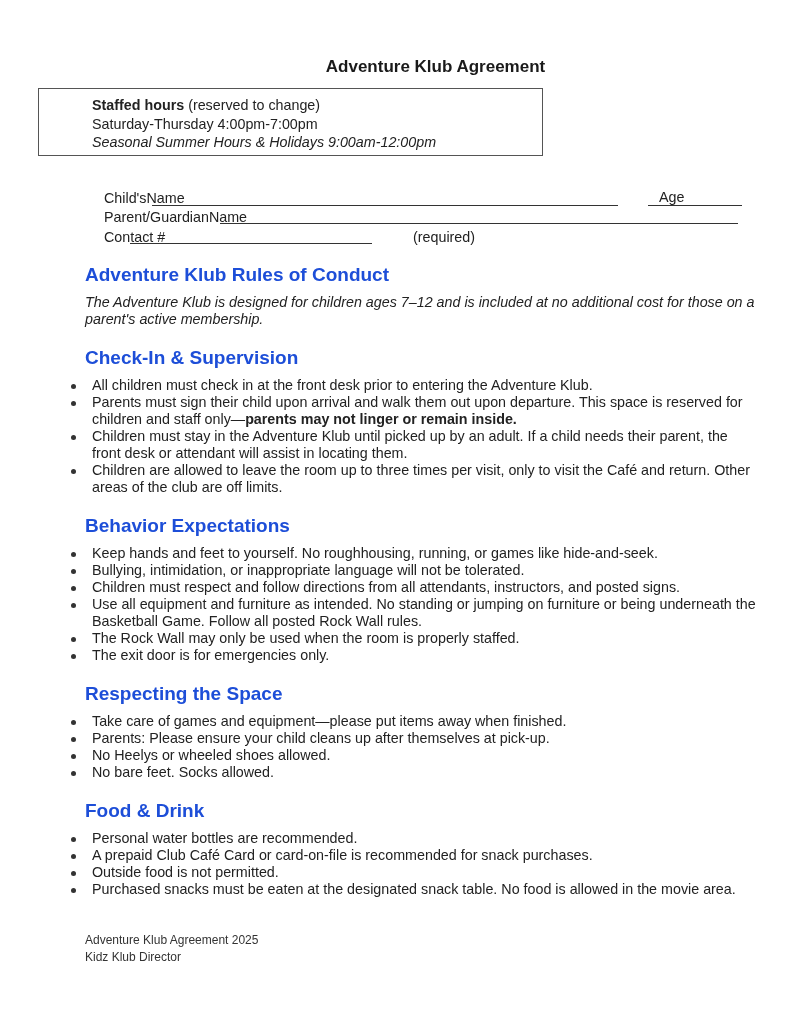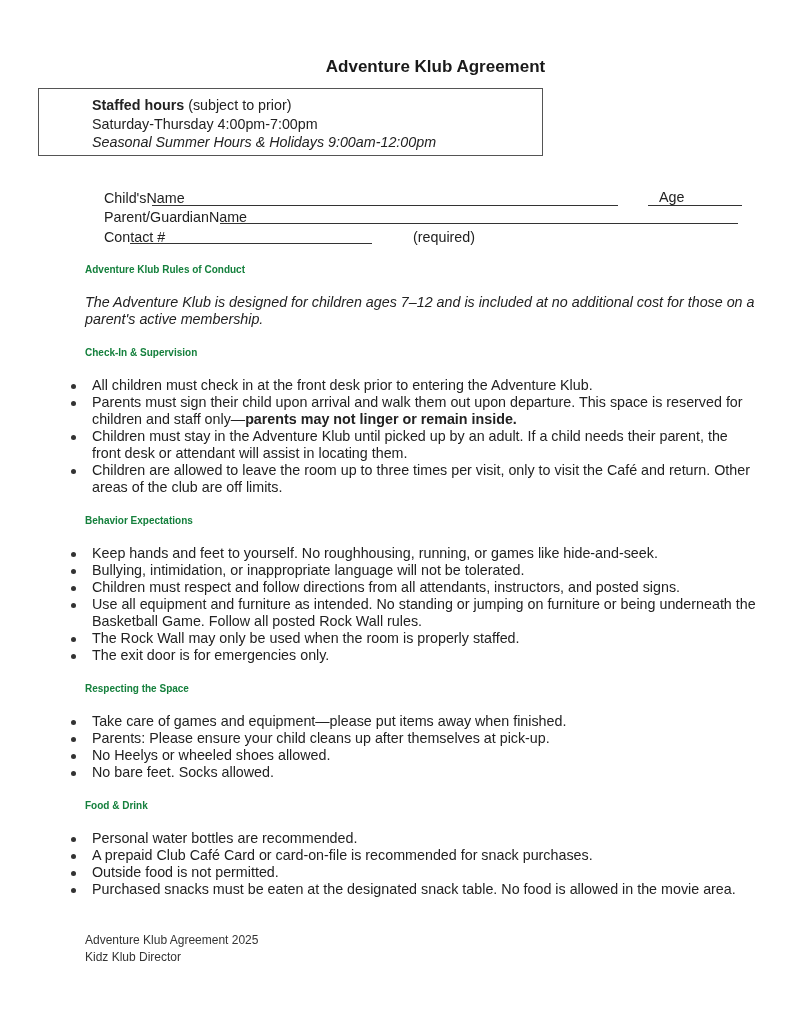--- a/index.html
+++ b/index.html
@@ -16,40 +16,40 @@
     position: absolute; left: 38px; top: 88px; width: 505px; height: 68px;
     border: 1.5px solid #555; box-sizing: border-box;
   }
   .hours-line { font-size: 14.3px; left: 52px; color: #222; }
   .hours-line b { font-weight: bold; }
   .hours-line.italic { font-style: italic; }
 
   .field-label { font-size: 14.3px; color: #222; }
   .field-line { position: absolute; border-bottom: 1.3px solid #333; height: 0; }
 
-  .section-head { left: 45px; font-size: 10px; font-weight: bold; color: #15803d; }
+  .section-head { left: 45px; font-size: 19px; font-weight: bold; color: #1d4ed8; }
   .para { left: 45px; font-size: 14.3px; color: #222; line-height: 17px; width: 710px; white-space: normal; font-style: italic; }
 
   .bullets { position: absolute; left: 66px; width: 690px; margin: 0; padding: 0; list-style: none; }
   .bullets li {
     position: relative; padding-left: 26px; font-size: 14.3px; line-height: 17px; color: #222;
   }
   .bullets li .dot {
     position: absolute; left: 5px; top: 7px; width: 5px; height: 5px; border-radius: 50%; background: #333;
   }
   .bullets li b { font-weight: bold; }
   .footer { left: 45px; font-size: 12px; color: #333; line-height: 17px; text-align: right; }
 </style>
 </head>
 <body>
 
 <div class="abs title">Adventure Klub Agreement</div>
 
 <div class="hours-box"></div>
-<div class="abs hours-line" style="top:97px;"><b>Staffed hours</b><span> (subject to prior)</span></div>
+<div class="abs hours-line" style="top:97px;"><b>Staffed hours</b><span> (reserved to change)</span></div>
 <div class="abs hours-line" style="top:116px;">Saturday-Thursday 4:00pm-7:00pm</div>
 <div class="abs hours-line italic" style="top:134px;">Seasonal Summer Hours &amp; Holidays 9:00am-12:00pm</div>
 
 <div class="abs field-label" style="left:64px; top:190px;">Child'sName</div>
 <div class="field-line" style="left:152px; top:205px; width:466px;"></div>
 <div class="abs field-label" style="left:619px; top:189px;">Age</div>
 <div class="field-line" style="left:648px; top:205px; width:94px;"></div>
 
 <div class="abs field-label" style="left:64px; top:209px;">Parent/GuardianName</div>
 <div class="field-line" style="left:220px; top:223px; width:518px;"></div>

